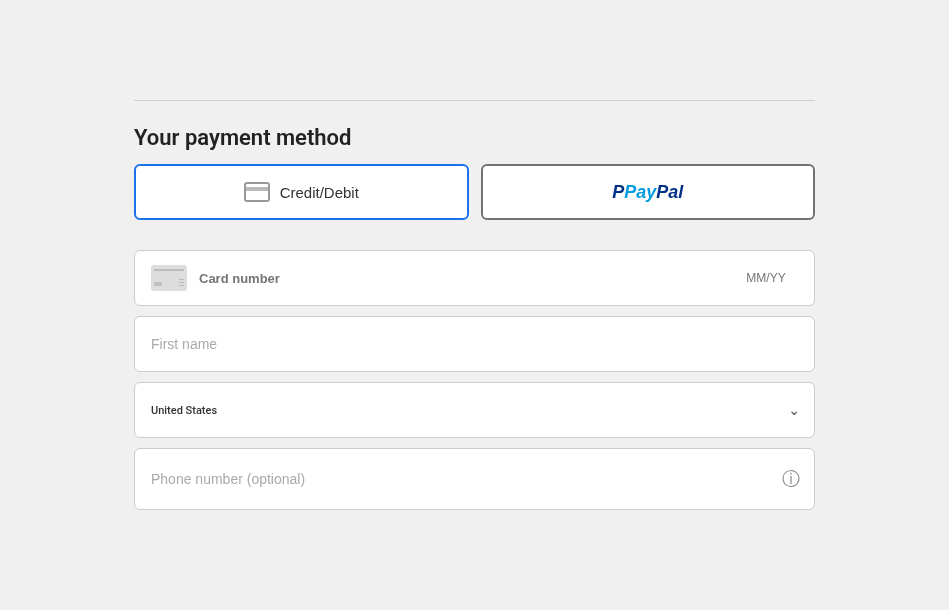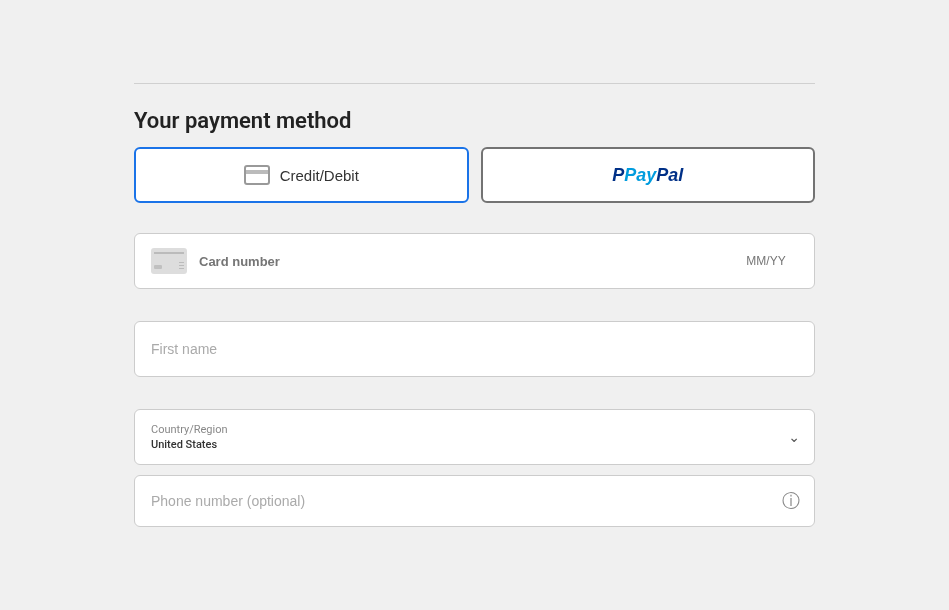--- a/index.html
+++ b/index.html
@@ -164,21 +164,20 @@
       outline: none;
       font-size: 12px;
       color: #aaa;
       background: transparent;
       text-align: center;
       padding-right: 16px;
     }
     .form-row {
       display: flex;
       gap: 10px;
-      margin-top: 22px;
     }
     .form-row .form-group {
       flex: 1;
     }
     .form-field-wrap {
       background: #fff;
       border: 1px solid #ccc;
       border-radius: 6px;
       height: 56px;
       padding: 0 16px;
@@ -222,21 +221,21 @@
       right: 14px;
       top: 50%;
       transform: translateY(-50%);
       color: #555;
       font-size: 14px;
     }
     .phone-wrap {
       background: #fff;
       border: 1px solid #ccc;
       border-radius: 6px;
-      height: 52px;
+      height: 62px;
       padding: 0 16px;
       display: flex;
       align-items: center;
       position: relative;
     }
     .phone-wrap input {
       border: none;
       outline: none;
       background: transparent;
       font-size: 14px;
@@ -295,21 +294,20 @@
       <div class="form-group">
         <div class="form-field-wrap">
           <input type="text" placeholder="First name" style="">
         </div>
       </div>
     </div>
 
     <div class="form-row">
       <div class="form-group">
         <div class="select-wrap">
-          <div class="select-label">Country/Region</div>
           <div class="select-value">United States</div>
           <span class="select-chevron">⌄</span>
         </div>
       </div>
     </div>
 
     <div class="phone-wrap">
       <input type="text" placeholder="Phone number (optional)" style="">
       <span class="info-icon">ⓘ</span>
     </div>

